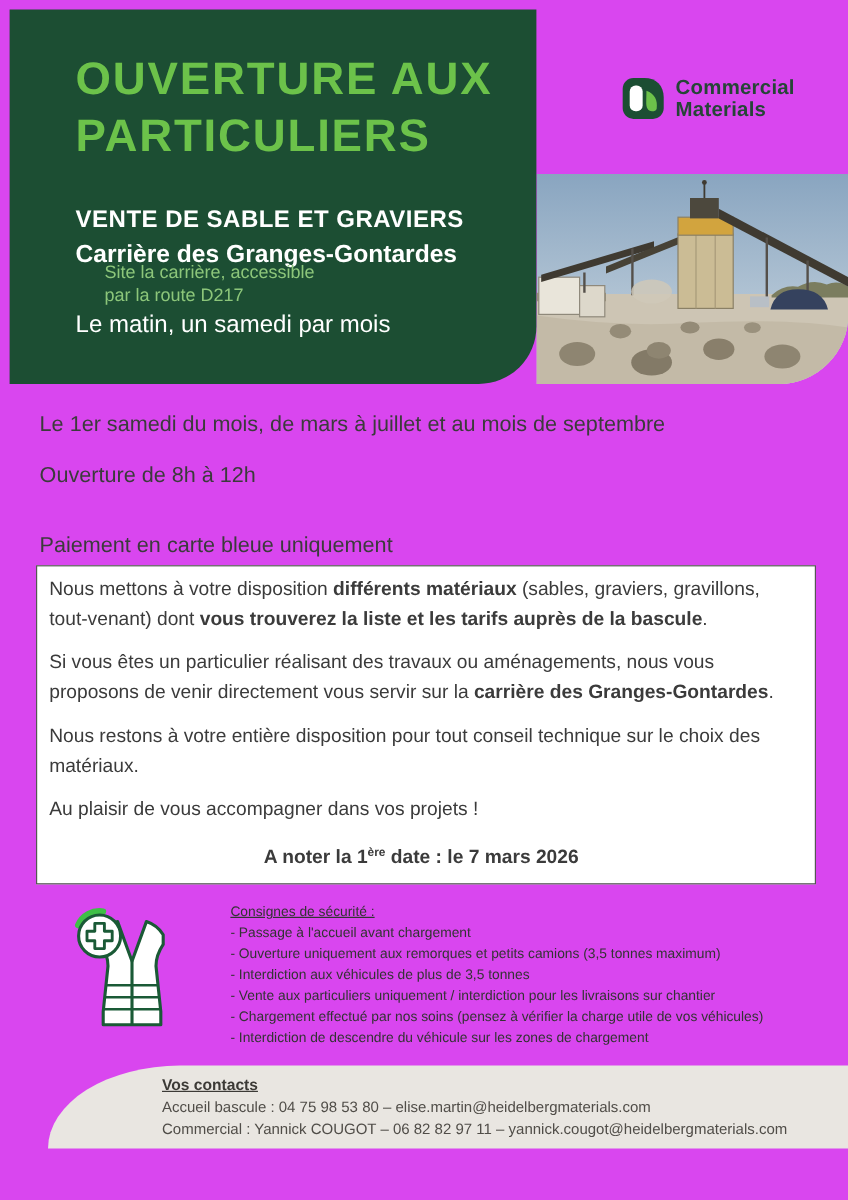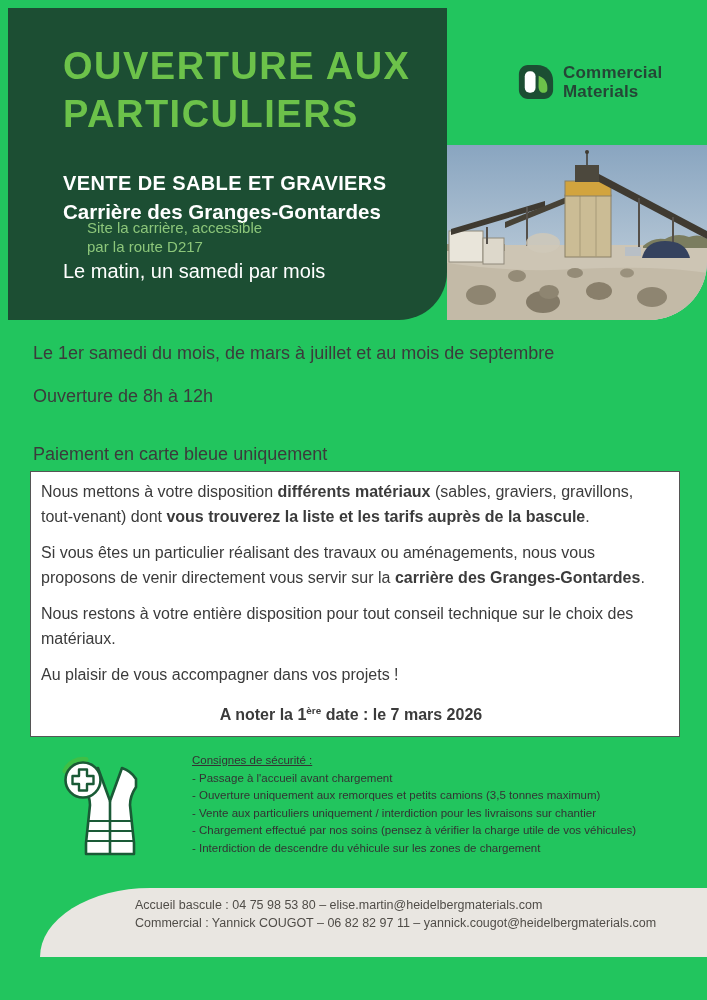--- a/index.html
+++ b/index.html
@@ -1,20 +1,20 @@
 <!DOCTYPE html>
 <html><head>
 <meta charset="utf-8">
 <style>
   * { margin: 0; padding: 0; box-sizing: border-box; }
   html, body { background: #ffffff; }
   body { font-family: "Liberation Sans", "DejaVu Sans", sans-serif; }
   .page {
     position: relative; width: 707px; height: 1000px;
-    background: #22c55e; overflow: hidden; margin: 0 auto; padding-left: 46px;
+    background: #d946ef; overflow: hidden; margin: 0 auto; padding-left: 46px;
   }
 
   
   .banner {
     position: absolute; left: 8px; top: 8px; width: 439px; height: 312px;
     background: #1c4e33; border-bottom-right-radius: 48px; z-index: 2;
   }
   .banner-title {
     position: absolute; left: 55px; top: 34px;
     font-size: 38px; line-height: 48px; font-weight: 700; letter-spacing: 1.5px;
@@ -201,24 +201,26 @@
       <circle cx="23" cy="25" r="17.5" fill="#ffffff" stroke="#1a5a36" stroke-width="2.6"></circle>
       <path d="M19,14.5 h8 v6.5 h6.5 v8 h-6.5 v6.5 h-8 v-6.5 h-6.5 v-8 h6.5 Z" fill="#ffffff" stroke="#1a5a36" stroke-width="2.4" stroke-linejoin="round"></path>
     </svg>
   </div>
 
   <div class="safety-text">
     <div class="safety-title">Consignes de sécurité :</div>
     <div>
         <div>- Passage à l'accueil avant chargement</div>
         <div>- Ouverture uniquement aux remorques et petits camions (3,5 tonnes maximum)</div>
+        <div>- Interdiction aux véhicules de plus de 3,5 tonnes</div>
         <div>- Vente aux particuliers uniquement / interdiction pour les livraisons sur chantier</div>
         <div>- Chargement effectué par nos soins (pensez à vérifier la charge utile de vos véhicules)</div>
         <div>- Interdiction de descendre du véhicule sur les zones de chargement</div>
       </div>
   </div>
 
   <div class="footer">
+    <div class="footer-title">Vos contacts</div>
     <div class="footer-line">Accueil bascule : 04 75 98 53 80 – elise.martin@heidelbergmaterials.com</div>
     <div class="footer-line">Commercial : Yannick COUGOT – 06 82 82 97 11 – yannick.cougot@heidelbergmaterials.com</div>
   </div>
 
 </div>
 
 </body></html>

